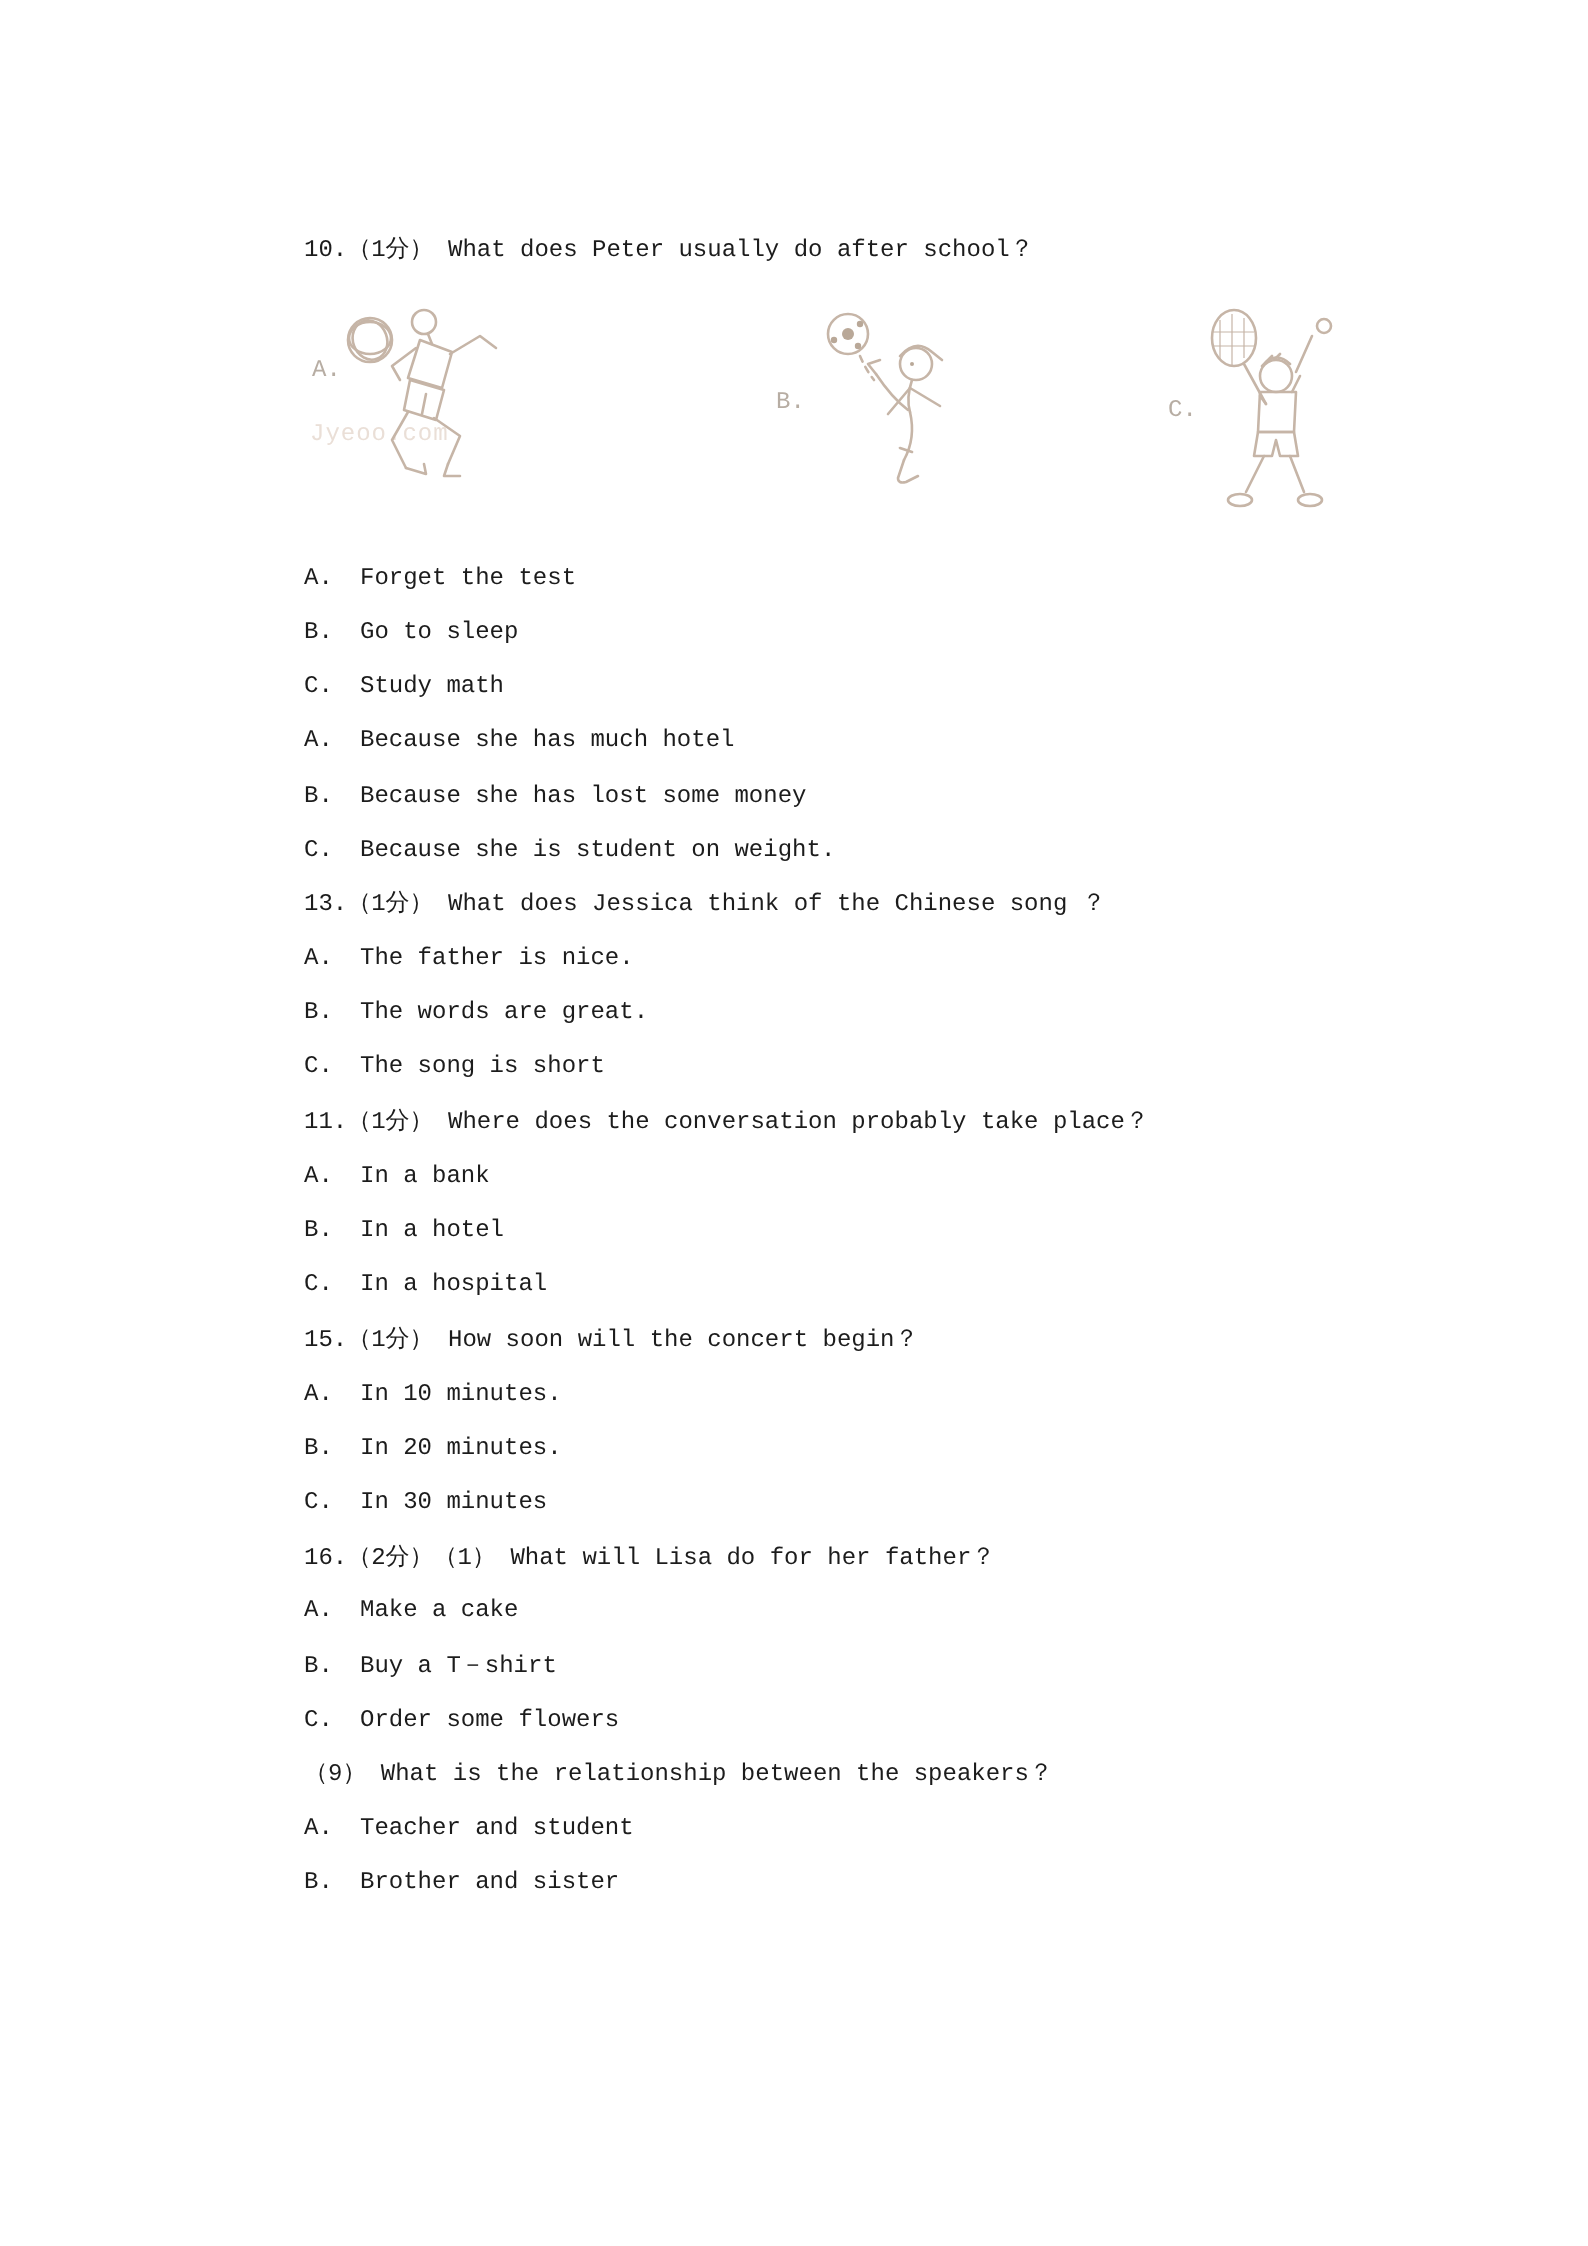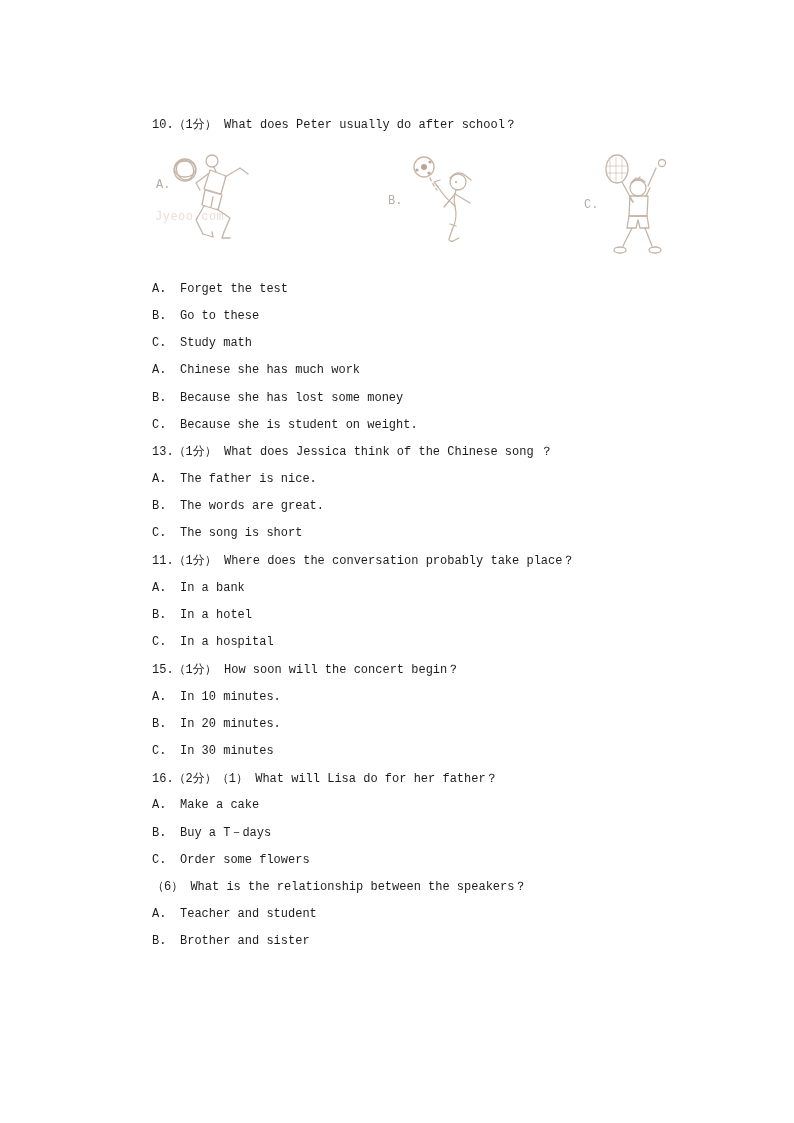--- a/index.html
+++ b/index.html
@@ -93,45 +93,45 @@
           <path class="sk" d="M27,62 h18 l2,12 h-9 l-2,-8 l-2,8 h-9 Z"></path>
           <path class="sk" d="M30,74 L21,92"></path>
           <path class="sk" d="M43,74 L50,92"></path>
           <ellipse class="sk" cx="18" cy="96" rx="6" ry="3"></ellipse>
           <ellipse class="sk" cx="53" cy="96" rx="6" ry="3"></ellipse>
         </svg>
       </span>
     </div>
 
     <div class="line"><span class="opt-letter">A.</span><span>Forget the test</span></div>
-    <div class="line"><span class="opt-letter">B.</span><span>Go to these</span></div>
+    <div class="line"><span class="opt-letter">B.</span><span>Go to sleep</span></div>
     <div class="line"><span class="opt-letter">C.</span><span>Study math</span></div>
 
-    <div class="line"><span class="opt-letter">A.</span><span>Chinese she has much work</span></div>
+    <div class="line"><span class="opt-letter">A.</span><span>Because she has much hotel</span></div>
     <div class="line"><span class="opt-letter">B.</span><span>Because she has lost some money</span></div>
     <div class="line"><span class="opt-letter">C.</span><span>Because she is student on weight.</span></div>
 
     <div class="line"><span>13.（1分） What does Jessica think of the Chinese song ？</span></div>
     <div class="line"><span class="opt-letter">A.</span><span>The father is nice.</span></div>
     <div class="line"><span class="opt-letter">B.</span><span>The words are great.</span></div>
     <div class="line"><span class="opt-letter">C.</span><span>The song is short</span></div>
 
     <div class="line"><span>11.（1分） Where does the conversation probably take place？</span></div>
     <div class="line"><span class="opt-letter">A.</span><span>In a bank</span></div>
     <div class="line"><span class="opt-letter">B.</span><span>In a hotel</span></div>
     <div class="line"><span class="opt-letter">C.</span><span>In a hospital</span></div>
 
     <div class="line"><span>15.（1分） How soon will the concert begin？</span></div>
     <div class="line"><span class="opt-letter">A.</span><span>In 10 minutes.</span></div>
     <div class="line"><span class="opt-letter">B.</span><span>In 20 minutes.</span></div>
     <div class="line"><span class="opt-letter">C.</span><span>In 30 minutes</span></div>
 
     <div class="line"><span>16.（2分）（1） What will Lisa do for her father？</span></div>
     <div class="line"><span class="opt-letter">A.</span><span>Make a cake</span></div>
-    <div class="line"><span class="opt-letter">B.</span><span>Buy a T－days</span></div>
+    <div class="line"><span class="opt-letter">B.</span><span>Buy a T－shirt</span></div>
     <div class="line"><span class="opt-letter">C.</span><span>Order some flowers</span></div>
 
-    <div class="line"><span>（6） What is the relationship between the speakers？</span></div>
+    <div class="line"><span>（9） What is the relationship between the speakers？</span></div>
     <div class="line"><span class="opt-letter">A.</span><span>Teacher and student</span></div>
     <div class="line"><span class="opt-letter">B.</span><span>Brother and sister</span></div>
 
   </div>
 </div>
 
 </body></html>

